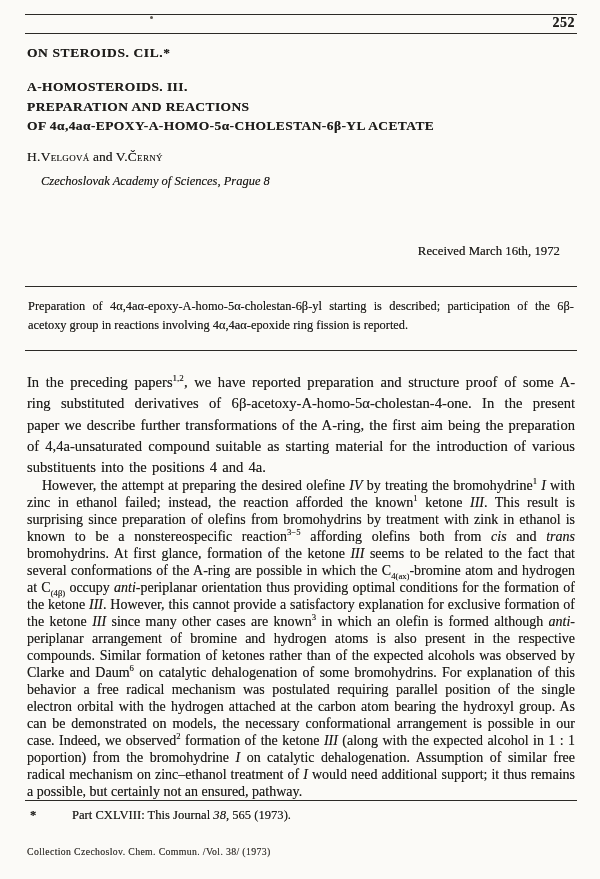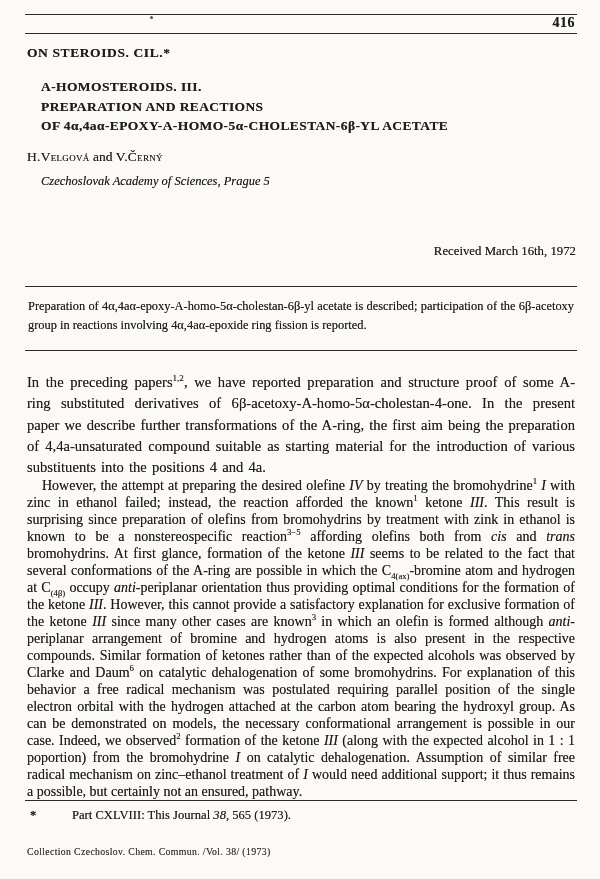--- a/index.html
+++ b/index.html
@@ -29,33 +29,32 @@
     background:#5a564f;
   }
   .series-title {
     position:absolute; left:27px; top:45px;
     font-size:13.5px; font-weight:bold; letter-spacing:0.6px;text-align:right;
   }
   .title-block {
     position:absolute; left:27px; top:77px;
     font-size:13.5px; font-weight:bold; letter-spacing:0.4px;
     line-height:19.5px;
-    margin-left:14px;
   }
   .authors {
     position:absolute; left:27px; top:149px;
     font-size:13.5px;
   }
   .sc { font-variant:small-caps; letter-spacing:0.3px; }
   .affiliation {
     position:absolute; left:41px; top:173px;
     font-size:12.5px; font-style:italic; line-height:16.5px;
   }
   .received {
-    position:absolute; right:24px; top:244px;
+    position:absolute; right:40px; top:244px;
     font-size:12.8px;
   }
   .abstract {
     position:absolute; left:28px; right:26px; top:297px;
     font-size:12.4px; line-height:19px; text-align:justify;
   }
   .para-1 {
     position:absolute; left:27px; right:25px; top:372px;
     font-size:14.6px; line-height:21.3px; text-align:justify;
     word-spacing:1.5px;
@@ -79,41 +78,41 @@
   .sup { font-size:0.62em; vertical-align:super; line-height:0;margin-top:12px; }
   .sub { font-size:0.62em; vertical-align:sub; line-height:0; }
 </style>
 </head>
 <body>
 
 <div class="page">
 
   <div class="rule" id="top-rule-1"></div>
   <span class="artifact-dot"></span>
-  <div class="page-number">416</div>
+  <div class="page-number">252</div>
   <div class="rule" id="top-rule-2"></div>
 
   <div class="series-title">ON STEROIDS. CIL.*</div>
 
   <div class="title-block">
     <div>A-HOMOSTEROIDS. III.</div>
     <div>PREPARATION AND REACTIONS</div>
     <div>OF 4α,4aα-EPOXY-A-HOMO-5α-CHOLESTAN-6β-YL ACETATE</div>
   </div>
 
   <div class="authors"><span class="sc">H.Velgová</span><span> and </span><span class="sc">V.Černý</span></div>
 
   <div class="affiliation">
-    <div>Czechoslovak Academy of Sciences, Prague 5</div>
+    <div>Czechoslovak Academy of Sciences, Prague 8</div>
   </div>
 
   <div class="received">Received March 16th, 1972</div>
 
   <div class="rule thin" id="abs-rule-1"></div>
-  <div class="abstract">Preparation of 4α,4aα-epoxy-A-homo-5α-cholestan-6β-yl acetate is described; participation of the 6β-acetoxy group in reactions involving 4α,4aα-epoxide ring fission is reported.</div>
+  <div class="abstract">Preparation of 4α,4aα-epoxy-A-homo-5α-cholestan-6β-yl starting is described; participation of the 6β-acetoxy group in reactions involving 4α,4aα-epoxide ring fission is reported.</div>
   <div class="rule thin" id="abs-rule-2"></div>
 
   <div class="para-1"><span>In the preceding papers</span><span class="sup">1,2</span><span>, we have reported preparation and structure proof of some A-ring substituted derivatives of 6β-acetoxy-A-homo-5α-cholestan-4-one. In the present paper we describe further transformations of the A-ring, the first aim being the preparation of 4,4a-unsaturated compound suitable as starting material for the introduction of various substituents into the positions 4 and 4a.</span></div>
 
   <div class="para-2"><span>However, the attempt at preparing the desired olefine </span><span class="it">IV</span><span> by treating the bromohydrine</span><span class="sup">1</span><span> </span><span class="it">I</span><span> with zinc in ethanol failed; instead, the reaction afforded the known</span><span class="sup">1</span><span> ketone </span><span class="it">III</span><span>. This result is surprising since preparation of olefins from bromohydrins by treatment with zink in ethanol is known to be a nonstereospecific reaction</span><span class="sup">3−5</span><span> affording olefins both from </span><span class="it">cis</span><span> and </span><span class="it">trans</span><span> bromohydrins. At first glance, formation of the ketone </span><span class="it">III</span><span> seems to be related to the fact that several conformations of the A-ring are possible in which the C</span><span class="sub">4(ax)</span><span>-bromine atom and hydrogen at C</span><span class="sub">(4β)</span><span> occupy </span><span class="it">anti</span><span>-periplanar orientation thus providing optimal conditions for the formation of the ketone </span><span class="it">III</span><span>. However, this cannot provide a satisfactory explanation for exclusive formation of the ketone </span><span class="it">III</span><span> since many other cases are known</span><span class="sup">3</span><span> in which an olefin is formed although </span><span class="it">anti</span><span>-periplanar arrangement of bromine and hydrogen atoms is also present in the respective compounds. Similar formation of ketones rather than of the expected alcohols was observed by Clarke and Daum</span><span class="sup">6</span><span> on catalytic dehalogenation of some bromohydrins. For explanation of this behavior a free radical mechanism was postulated requiring parallel position of the single electron orbital with the hydrogen attached at the carbon atom bearing the hydroxyl group. As can be demonstrated on models, the necessary conformational arrangement is possible in our case. Indeed, we observed</span><span class="sup">2</span><span> formation of the ketone </span><span class="it">III</span><span> (along with the expected alcohol in 1 : 1 poportion) from the bromohydrine </span><span class="it">I</span><span> on catalytic dehalogenation. Assumption of similar free radical mechanism on zinc–ethanol treatment of </span><span class="it">I</span><span> would need additional support; it thus remains a possible, but certainly not an ensured, pathway.</span></div>
 
   <div class="rule thin" id="fn-rule"></div>
   <div class="footnote">
     <span class="marker">*</span>
     <span class="fn-text"><span>Part CXLVIII: This Journal </span><span class="it">38</span><span>, 565 (1973).</span></span>

